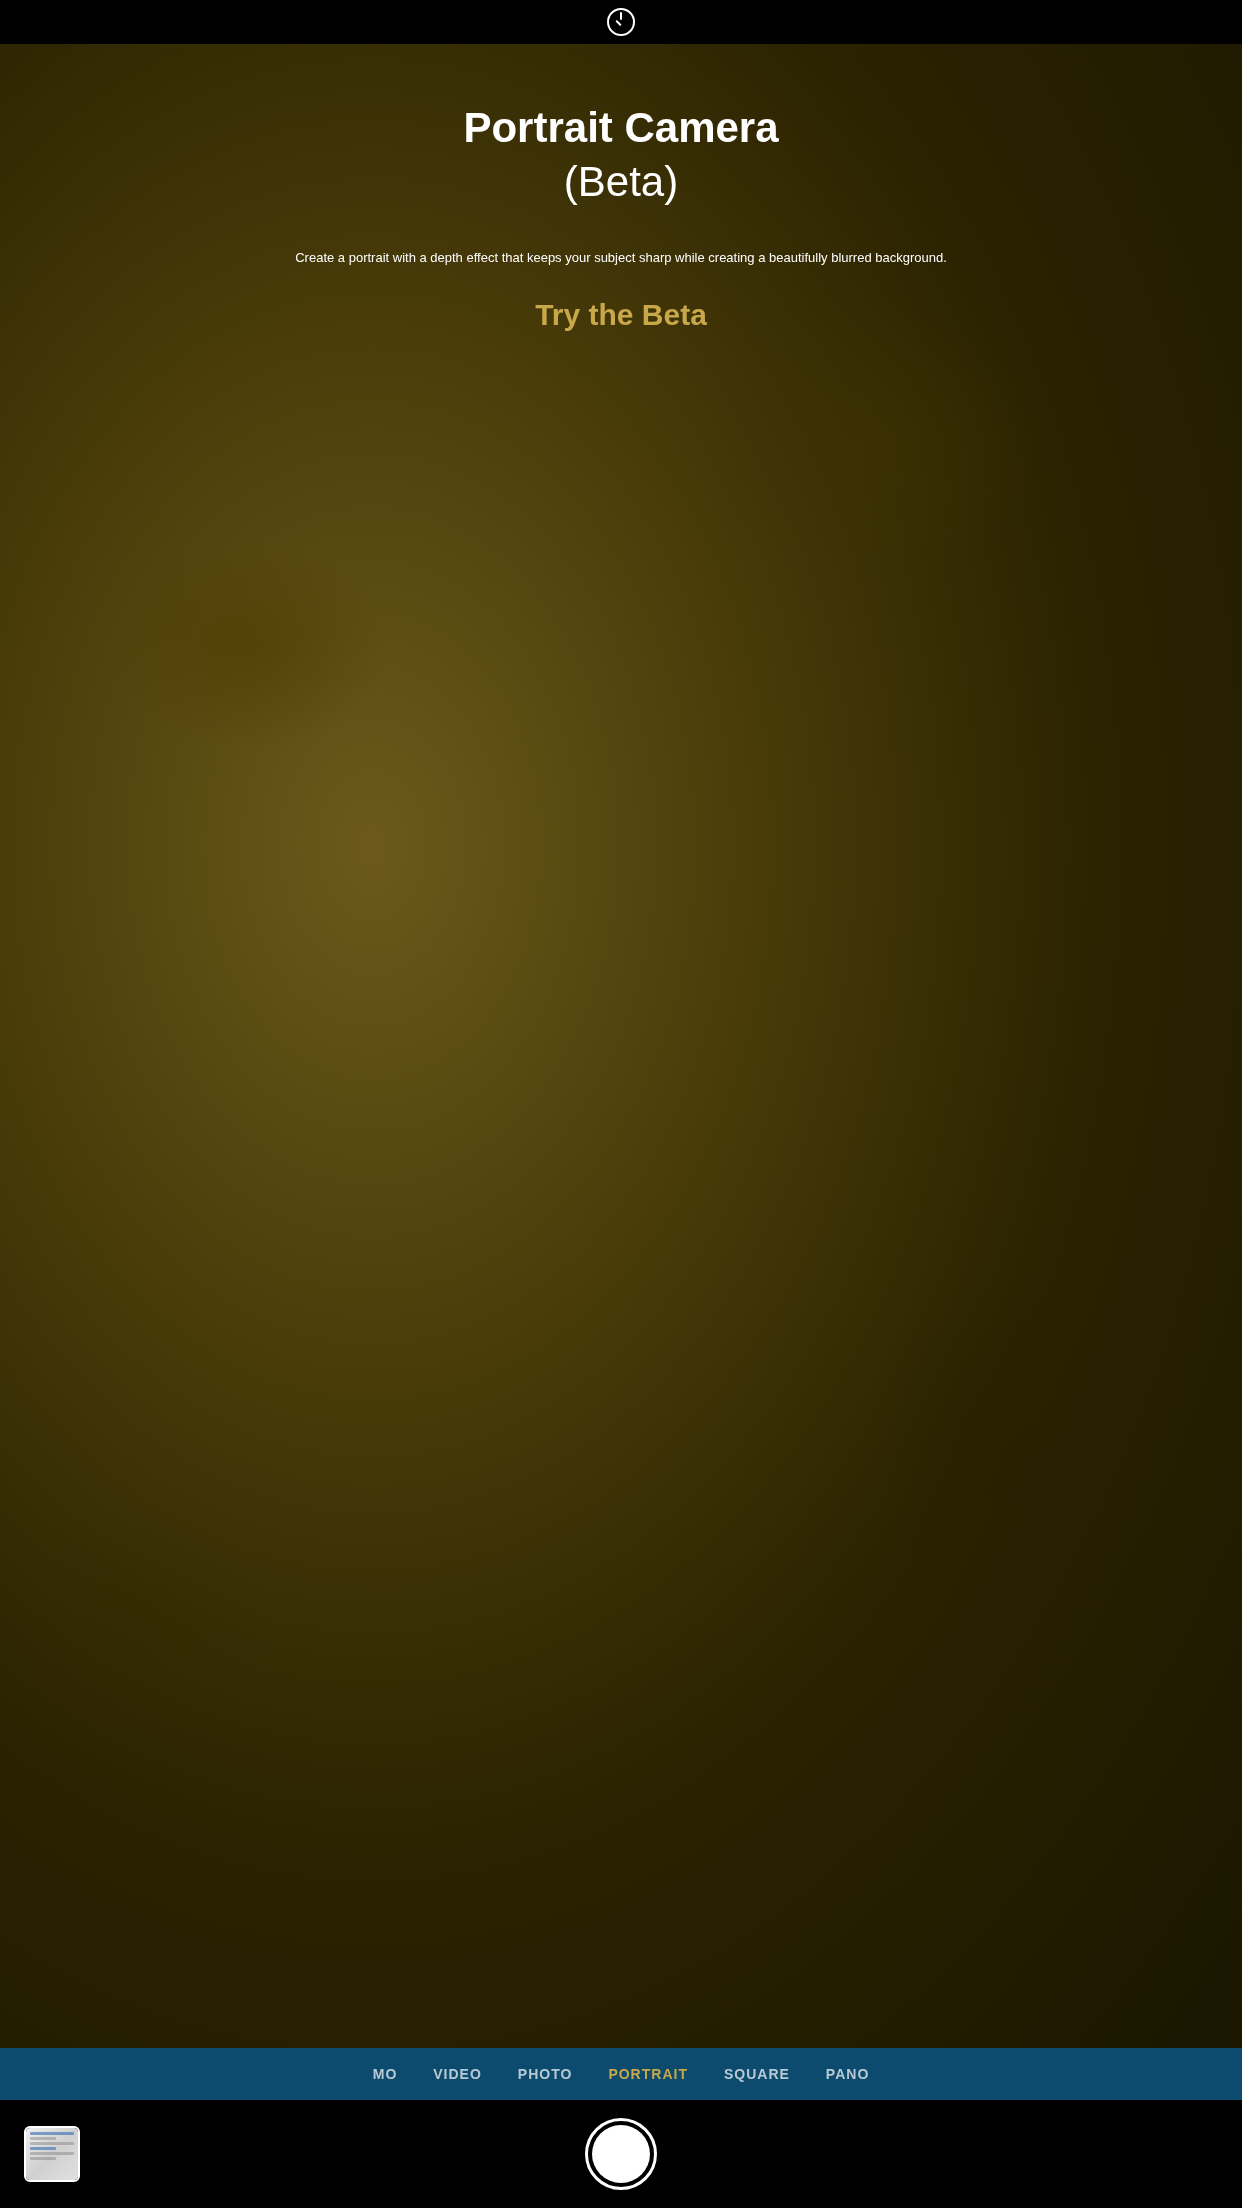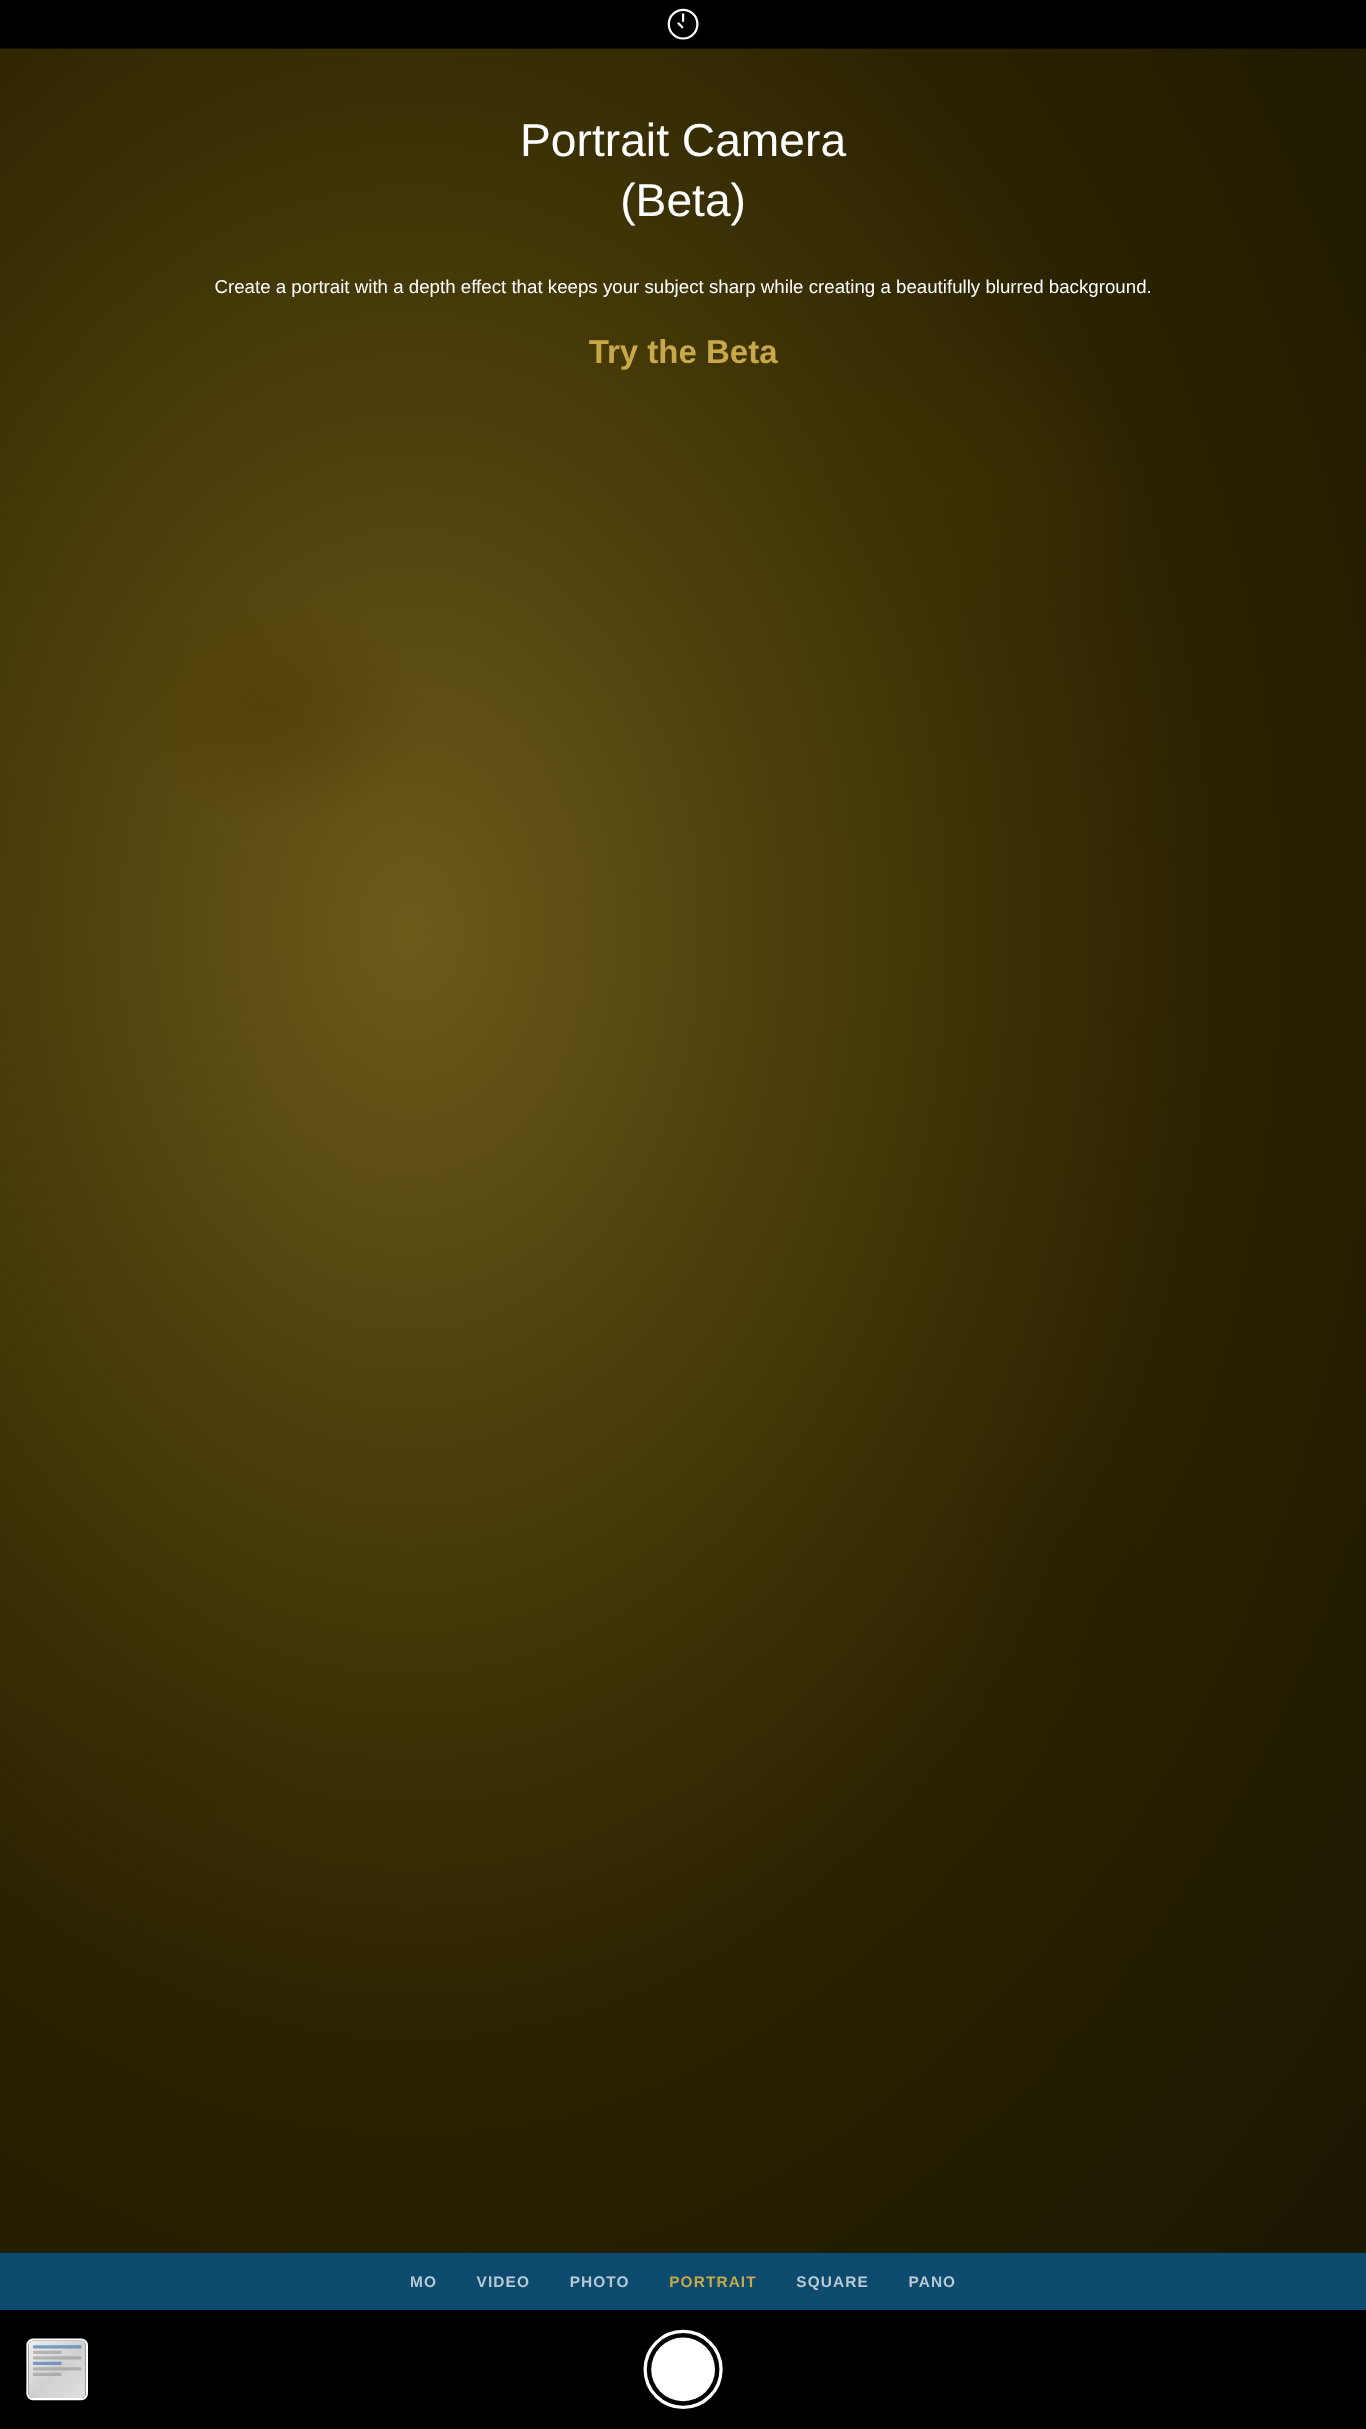--- a/index.html
+++ b/index.html
@@ -104,41 +104,41 @@
         radial-gradient(ellipse 200px 150px at 20% 30%, rgba(80,60,0,0.6) 0%, transparent 70%),
         radial-gradient(ellipse 250px 200px at 70% 20%, rgba(60,50,0,0.5) 0%, transparent 70%),
         radial-gradient(ellipse 180px 250px at 80% 70%, rgba(40,30,0,0.4) 0%, transparent 70%),
         radial-gradient(ellipse 220px 180px at 10% 80%, rgba(50,40,0,0.3) 0%, transparent 70%);
       pointer-events: none;
     }
 
     .portrait-title {
       color: #fff;
       font-size: 42px;
-      font-weight: 400;
+      font-weight: 700;
       text-align: left;
       line-height: 1.15;
       margin-bottom: 6px;
       position: relative;
       z-index: 1;
     }
 
     .portrait-subtitle {
       color: #fff;
       font-size: 42px;
       font-weight: 300;
       text-align: center;
       margin-bottom: 42px;
       position: relative;
       z-index: 1;
     }
 
     .portrait-description {
       color: #fff;
-      font-size: 17px;
+      font-size: 13px;
       font-weight: 400;
       text-align: right;
       line-height: 1.5;
       padding: 0 40px;
       margin-bottom: 30px;
       position: relative;
       z-index: 1;
     }
 
     .try-beta-link {

